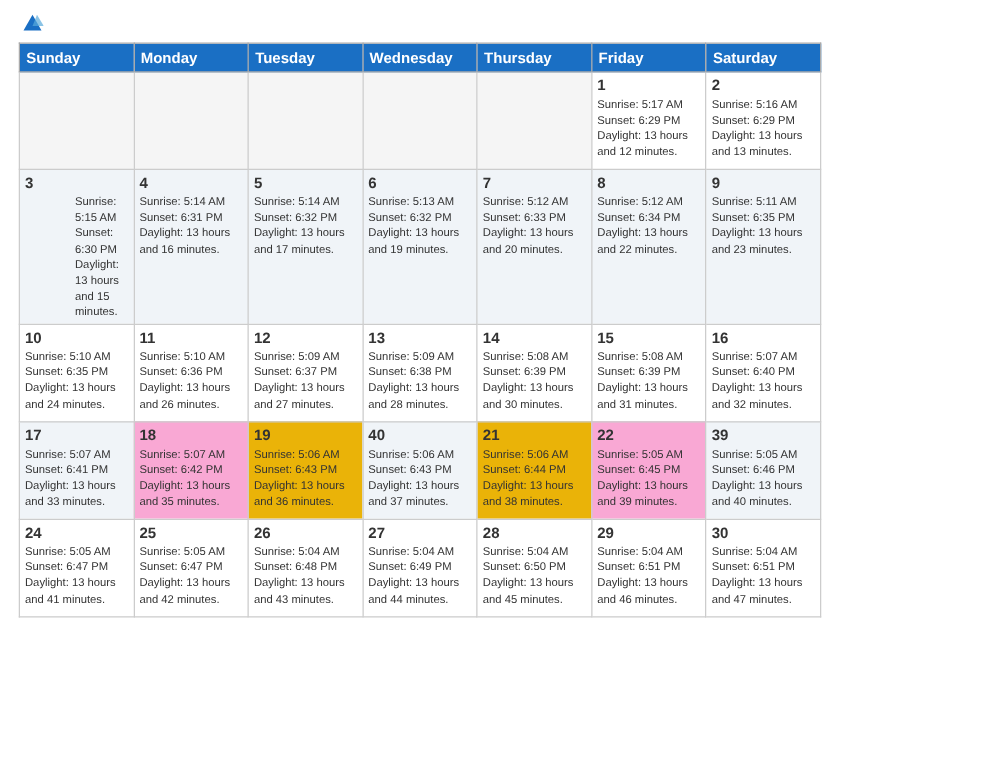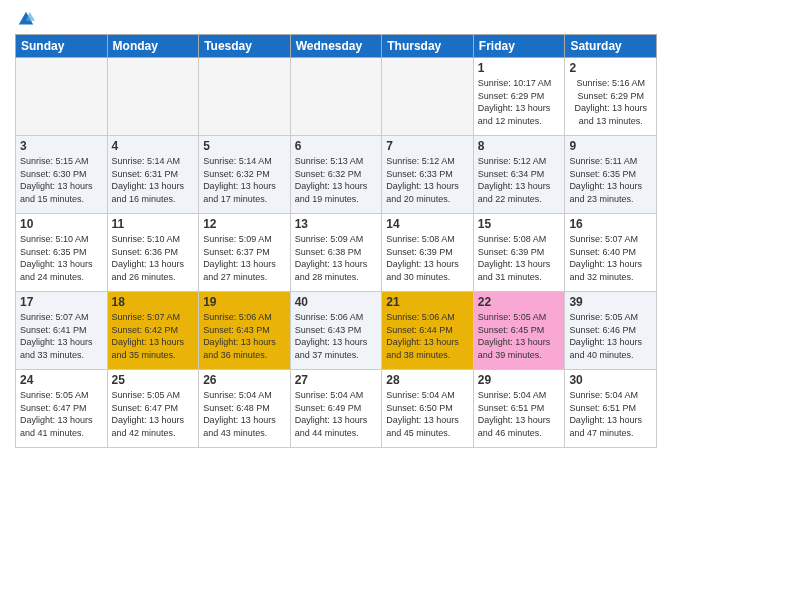--- a/index.html
+++ b/index.html
@@ -132,37 +132,37 @@
     </thead>
     <tbody id="calendar-body">
     <tr>
           <td class="empty"></td>
           <td class="empty"></td>
           <td class="empty"></td>
           <td class="empty"></td>
           <td class="empty"></td>
           <td>
             <span class="day-num">1</span>
-            <div class="day-info" style="white-space: pre-line;">Sunrise: 10:17 AM
+            <div class="day-info" style="white-space: pre-line;">Sunrise: 5:17 AM
 Sunset: 6:29 PM
 Daylight: 13 hours
 and 12 minutes.</div>
           </td>
           <td>
             <span class="day-num">2</span>
-            <div class="day-info" style="white-space: pre-line; text-align: center;">Sunrise: 5:16 AM
+            <div class="day-info" style="white-space: pre-line;">Sunrise: 5:16 AM
 Sunset: 6:29 PM
 Daylight: 13 hours
 and 13 minutes.</div>
           </td>
         </tr>
         <tr>
           <td style="background: rgb(240, 244, 248);">
             <span class="day-num">3</span>
-            <div class="day-info" style="white-space: pre-line;">Sunrise: 5:15 AM
+            <div class="day-info" style="white-space: pre-line; margin-left: 40px;">Sunrise: 5:15 AM
 Sunset: 6:30 PM
 Daylight: 13 hours
 and 15 minutes.</div>
           </td>
           <td style="background: rgb(240, 244, 248);">
             <span class="day-num">4</span>
             <div class="day-info" style="white-space: pre-line;">Sunrise: 5:14 AM
 Sunset: 6:31 PM
 Daylight: 13 hours
 and 16 minutes.</div>
@@ -255,21 +255,21 @@
           </td>
         </tr>
         <tr>
           <td style="background: rgb(240, 244, 248);">
             <span class="day-num">17</span>
             <div class="day-info" style="white-space: pre-line;">Sunrise: 5:07 AM
 Sunset: 6:41 PM
 Daylight: 13 hours
 and 33 minutes.</div>
           </td>
-          <td style="background: #eab308;">
+          <td style="background: #f9a8d4;">
             <span class="day-num">18</span>
             <div class="day-info" style="white-space: pre-line;">Sunrise: 5:07 AM
 Sunset: 6:42 PM
 Daylight: 13 hours
 and 35 minutes.</div>
           </td>
           <td style="background: #eab308;">
             <span class="day-num">19</span>
             <div class="day-info" style="white-space: pre-line;">Sunrise: 5:06 AM
 Sunset: 6:43 PM

